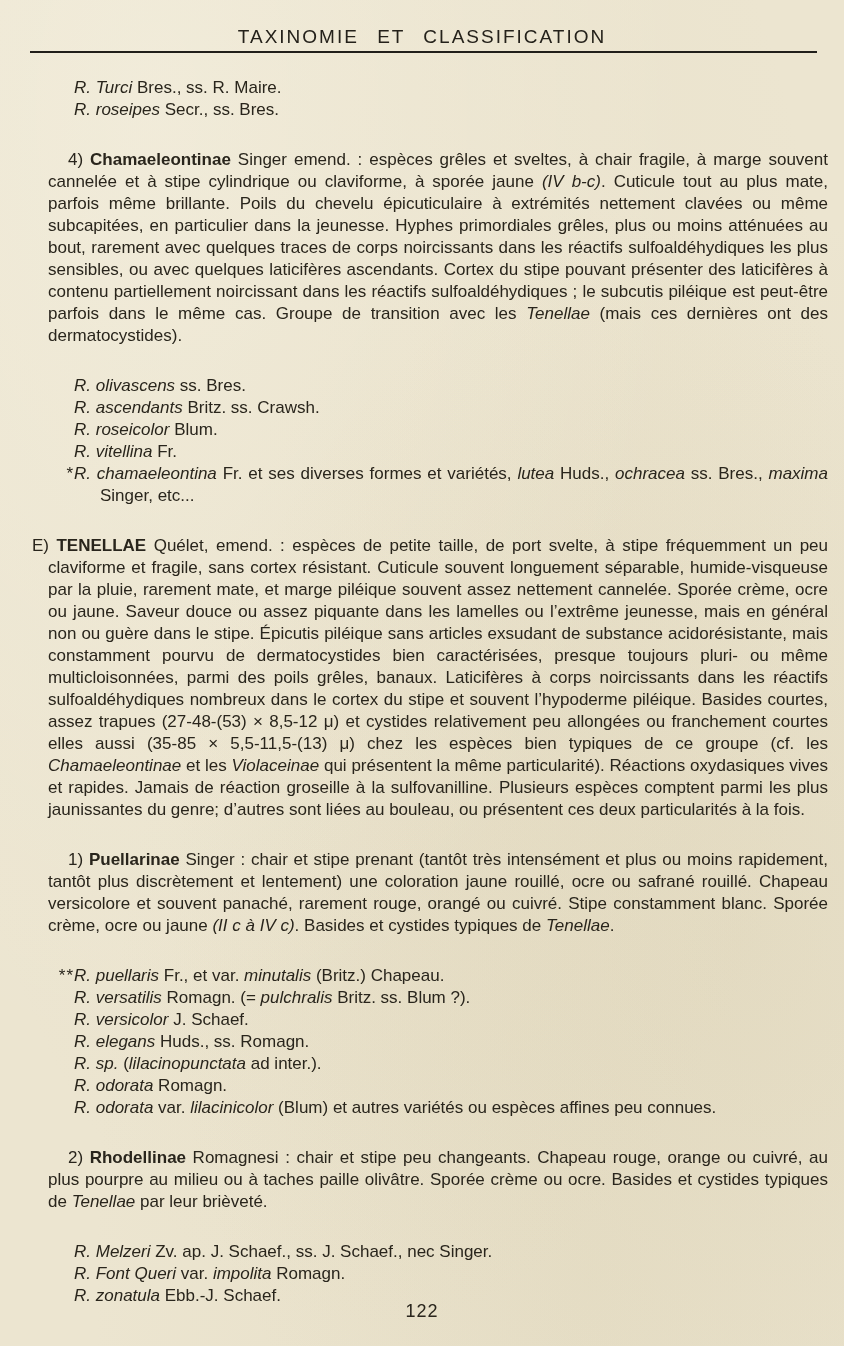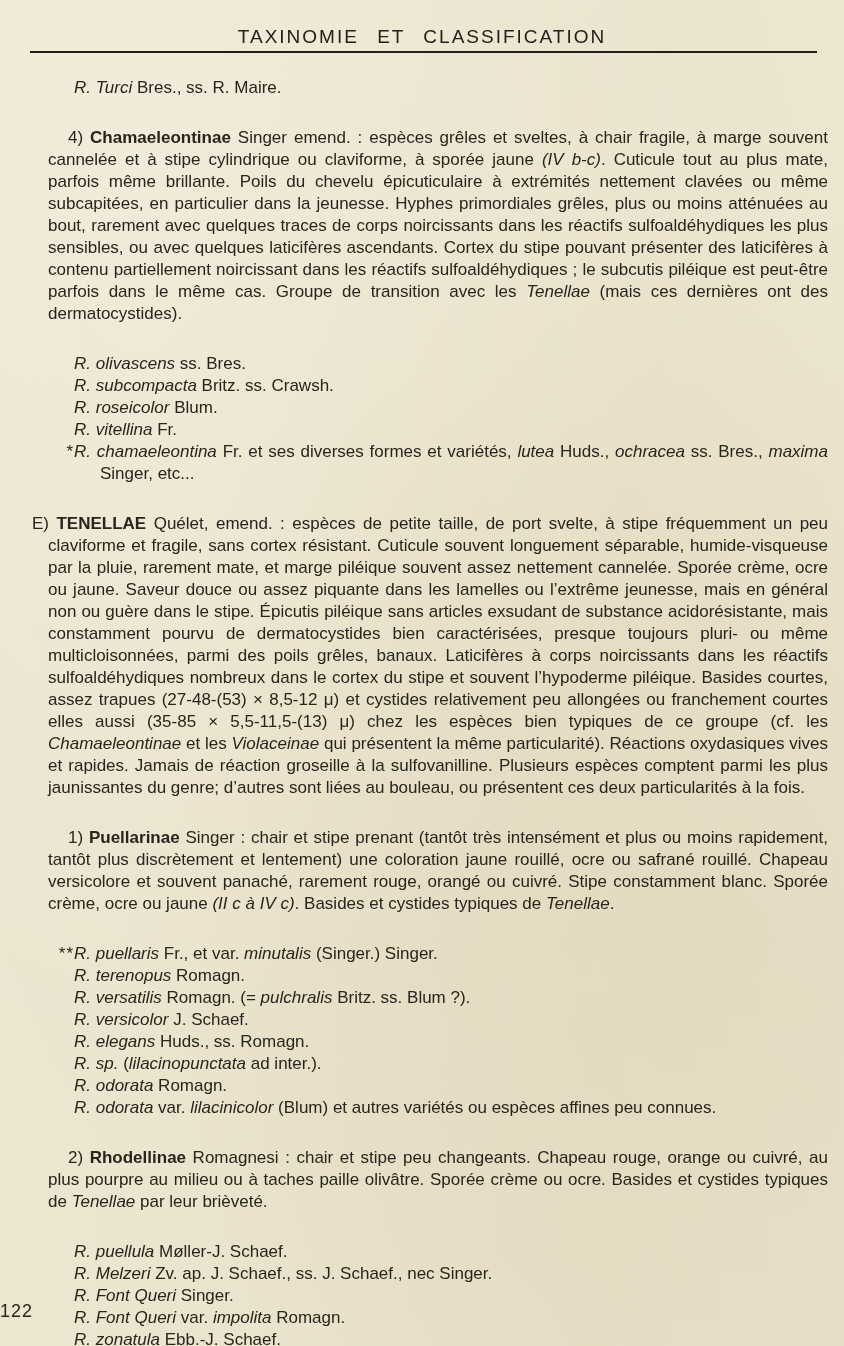--- a/index.html
+++ b/index.html
@@ -18,55 +18,53 @@
   .head-rule{position:absolute;top:51px;left:30px;width:787px;height:2px;background:#211f1a}
   #content{position:absolute;top:75px;left:48px;width:780px;font-size:17px;line-height:22px}
   .para{margin:28px 0;text-align:justify;text-indent:20px}
   .para.section{text-indent:-16px}
   .list{margin:17px 0}
   .list:first-child{margin-top:2px}
   .item{padding-left:52px;text-indent:-26px;text-align:justify}
   .marker{display:inline-block;width:20px;margin-left:-20px;text-align:right;text-indent:0;letter-spacing:1px}
   .it{font-style:italic}
   .bd{font-weight:bold}
-  .folio{position:absolute;top:1301px;left:0;right:0;text-align:left;font-size:18px;letter-spacing:1px}
+  .folio{position:absolute;top:1301px;left:0;right:0;text-align:center;font-size:18px;letter-spacing:1px}
 </style>
 </head>
 <body>
 
 <div class="page">
   <div class="running-head">TAXINOMIE ET CLASSIFICATION</div>
   <div class="head-rule"></div>
   <div id="content">
       <div class="list">
         <div class="item"><span class="it">R. Turci</span><span class="rn"> Bres., ss. R. Maire.</span></div>
+        <div class="item"><span class="it">R. roseipes</span><span class="rn"> Secr., ss. Bres.</span></div>
       </div>
       <p class="para"><span class="rn">4) </span><span class="bd">Chamaeleontinae</span><span class="rn"> Singer emend. : espèces grêles et sveltes, à chair fragile, à marge souvent cannelée et à stipe cylindrique ou claviforme, à sporée jaune </span><span class="it">(IV b-c)</span><span class="rn">. Cuticule tout au plus mate, parfois même brillante. Poils du chevelu épicuticulaire à extrémités nettement clavées ou même subcapitées, en particulier dans la jeunesse. Hyphes primordiales grêles, plus ou moins atténuées au bout, rarement avec quelques traces de corps noircissants dans les réactifs sulfoaldéhydiques les plus sensibles, ou avec quelques laticifères ascendants. Cortex du stipe pouvant présenter des laticifères à contenu partiellement noircissant dans les réactifs sulfoaldéhydiques ; le subcutis piléique est peut-être parfois dans le même cas. Groupe de transition avec les </span><span class="it">Tenellae</span><span class="rn"> (mais ces dernières ont des dermatocystides).</span></p>
       <div class="list">
         <div class="item"><span class="it">R. olivascens</span><span class="rn"> ss. Bres.</span></div>
-        <div class="item"><span class="it">R. subcompacta</span><span class="rn"> Britz. ss. Crawsh.</span></div>
+        <div class="item"><span class="it">R. ascendants</span><span class="rn"> Britz. ss. Crawsh.</span></div>
         <div class="item"><span class="it">R. roseicolor</span><span class="rn"> Blum.</span></div>
         <div class="item"><span class="it">R. vitellina</span><span class="rn"> Fr.</span></div>
         <div class="item"><span class="marker">*</span><span class="it">R. chamaeleontina</span><span class="rn"> Fr. et ses diverses formes et variétés, </span><span class="it">lutea</span><span class="rn"> Huds., </span><span class="it">ochracea</span><span class="rn"> ss. Bres., </span><span class="it">maxima</span><span class="rn"> Singer, etc...</span></div>
       </div>
       <p class="para section"><span class="rn">E) </span><span class="bd">TENELLAE</span><span class="rn"> Quélet, emend. : espèces de petite taille, de port svelte, à stipe fréquemment un peu claviforme et fragile, sans cortex résistant. Cuticule souvent longuement séparable, humide-visqueuse par la pluie, rarement mate, et marge piléique souvent assez nettement cannelée. Sporée crème, ocre ou jaune. Saveur douce ou assez piquante dans les lamelles ou l’extrême jeunesse, mais en général non ou guère dans le stipe. Épicutis piléique sans articles exsudant de substance acidorésistante, mais constamment pourvu de dermatocystides bien caractérisées, presque toujours pluri- ou même multicloisonnées, parmi des poils grêles, banaux. Laticifères à corps noircissants dans les réactifs sulfoaldéhydiques nombreux dans le cortex du stipe et souvent l’hypoderme piléique. Basides courtes, assez trapues (27-48-(53) × 8,5-12 μ) et cystides relativement peu allongées ou franchement courtes elles aussi (35-85 × 5,5-11,5-(13) μ) chez les espèces bien typiques de ce groupe (cf. les </span><span class="it">Chamaeleontinae</span><span class="rn"> et les </span><span class="it">Violaceinae</span><span class="rn"> qui présentent la même particularité). Réactions oxydasiques vives et rapides. Jamais de réaction groseille à la sulfovanilline. Plusieurs espèces comptent parmi les plus jaunissantes du genre; d’autres sont liées au bouleau, ou présentent ces deux particularités à la fois.</span></p>
       <p class="para"><span class="rn">1) </span><span class="bd">Puellarinae</span><span class="rn"> Singer : chair et stipe prenant (tantôt très intensément et plus ou moins rapidement, tantôt plus discrètement et lentement) une coloration jaune rouillé, ocre ou safrané rouillé. Chapeau versicolore et souvent panaché, rarement rouge, orangé ou cuivré. Stipe constamment blanc. Sporée crème, ocre ou jaune </span><span class="it">(II c à IV c)</span><span class="rn">. Basides et cystides typiques de </span><span class="it">Tenellae</span><span class="rn">.</span></p>
       <div class="list">
-        <div class="item"><span class="marker">**</span><span class="it">R. puellaris</span><span class="rn"> Fr., et var. </span><span class="it">minutalis</span><span class="rn"> (Singer.) Singer.</span></div>
-        <div class="item"><span class="it">R. terenopus</span><span class="rn"> Romagn.</span></div>
+        <div class="item"><span class="marker">**</span><span class="it">R. puellaris</span><span class="rn"> Fr., et var. </span><span class="it">minutalis</span><span class="rn"> (Britz.) Chapeau.</span></div>
         <div class="item"><span class="it">R. versatilis</span><span class="rn"> Romagn. (= </span><span class="it">pulchralis</span><span class="rn"> Britz. ss. Blum ?).</span></div>
         <div class="item"><span class="it">R. versicolor</span><span class="rn"> J. Schaef.</span></div>
         <div class="item"><span class="it">R. elegans</span><span class="rn"> Huds., ss. Romagn.</span></div>
         <div class="item"><span class="it">R. sp.</span><span class="rn"> (</span><span class="it">lilacinopunctata</span><span class="rn"> ad inter.).</span></div>
         <div class="item"><span class="it">R. odorata</span><span class="rn"> Romagn.</span></div>
         <div class="item"><span class="it">R. odorata</span><span class="rn"> var. </span><span class="it">lilacinicolor</span><span class="rn"> (Blum) et autres variétés ou espèces affines peu connues.</span></div>
       </div>
       <p class="para"><span class="rn">2) </span><span class="bd">Rhodellinae</span><span class="rn"> Romagnesi : chair et stipe peu changeants. Chapeau rouge, orange ou cuivré, au plus pourpre au milieu ou à taches paille olivâtre. Sporée crème ou ocre. Basides et cystides typiques de </span><span class="it">Tenellae</span><span class="rn"> par leur brièveté.</span></p>
       <div class="list">
-        <div class="item"><span class="it">R. puellula</span><span class="rn"> Møller-J. Schaef.</span></div>
         <div class="item"><span class="it">R. Melzeri</span><span class="rn"> Zv. ap. J. Schaef., ss. J. Schaef., nec Singer.</span></div>
-        <div class="item"><span class="it">R. Font Queri</span><span class="rn"> Singer.</span></div>
         <div class="item"><span class="it">R. Font Queri</span><span class="rn"> var. </span><span class="it">impolita</span><span class="rn"> Romagn.</span></div>
         <div class="item"><span class="it">R. zonatula</span><span class="rn"> Ebb.-J. Schaef.</span></div>
       </div>
     </div>
   <div class="folio">122</div>
 </div>
 
 </body></html>

